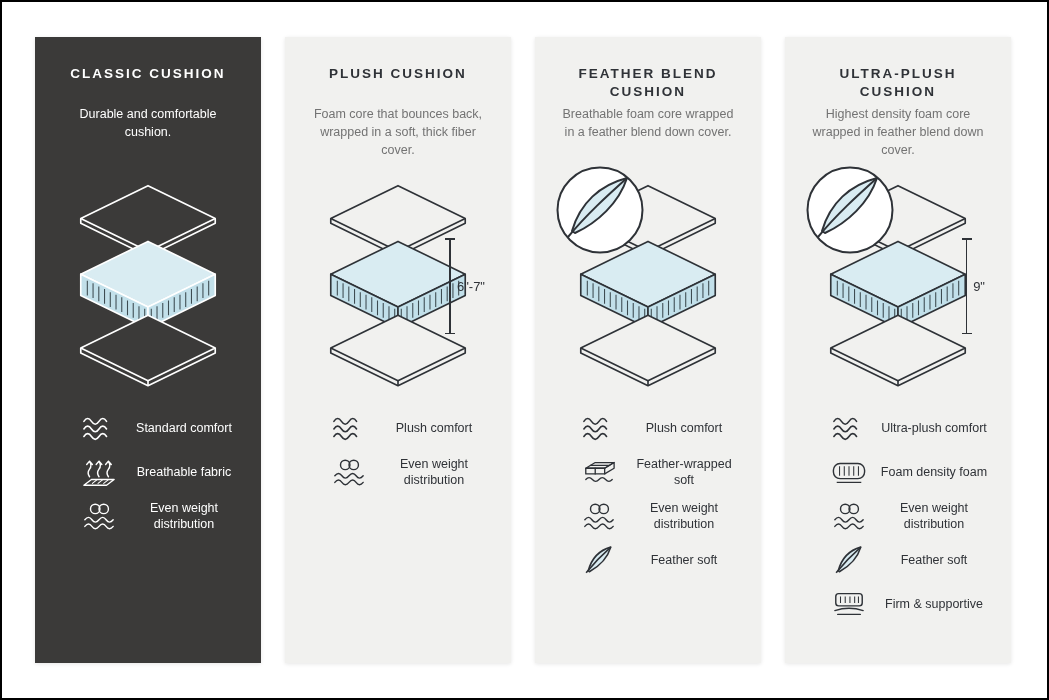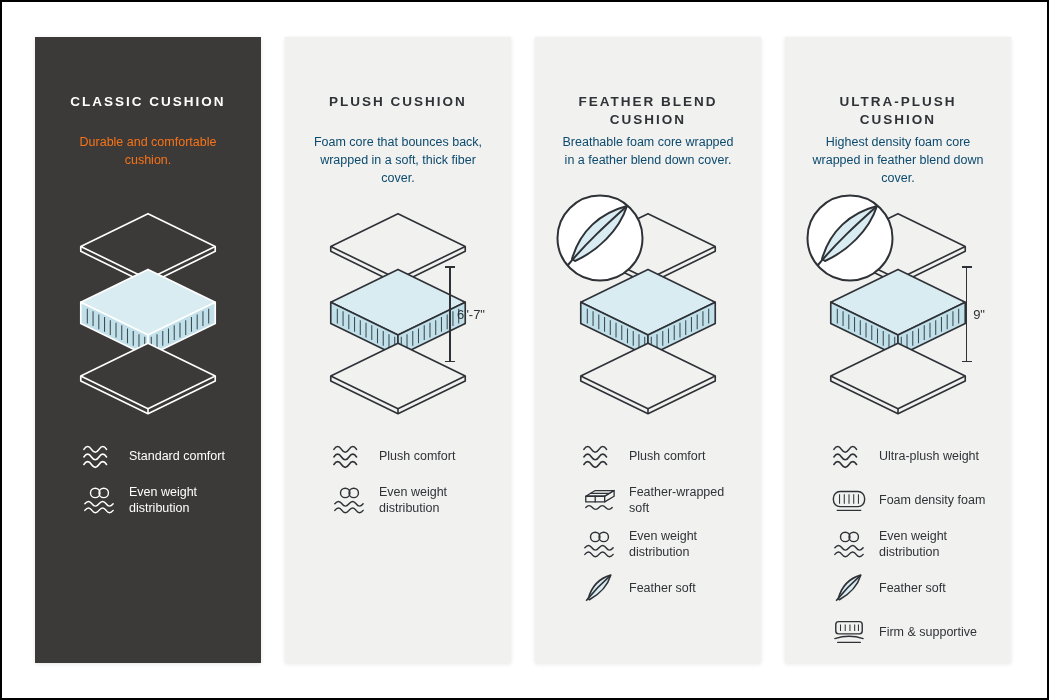--- a/index.html
+++ b/index.html
@@ -4,45 +4,45 @@
 <style>
   html,body{margin:0;padding:0;}
   body{
     width:1049px;height:700px;position:relative;background:#ffffff;
     font-family:"Liberation Sans", sans-serif;color:#2f3237;overflow:hidden;
   }
   .frame{position:absolute;inset:0;border:2px solid #000;pointer-events:none;z-index:50;}
   .row{display:flex;gap:24px;padding:37px 0 0 35px;}
   .card{
     width:226px;height:626px;box-sizing:border-box;background:#f1f1ef;
-    padding:56px 22px 0 22px;display:flex;flex-direction:column;align-items:center;
+    padding:28px 22px 0 22px;display:flex;flex-direction:column;align-items:center;
     box-shadow:0 1px 4px rgba(0,0,0,0.10);
     --ln:#2e3237; --bg:#f1f1ef; --foam1:#d9ecf2; --foam2:#c2e0ea; --hatch:#3e4c52;
   }
   .card.dark{background:#3b3a39;color:#ffffff;--ln:#ffffff;--bg:#3b3a39;}
   .title{
     margin:0;height:36px;width:100%;text-align:center;font-size:13.5px;font-weight:bold;
     letter-spacing:2px;line-height:1.3;text-transform:uppercase;
   }
   .desc{
     margin:4px 0 0;height:64px;width:184px;text-align:center;
-    font-size:12.5px;line-height:1.45;color:#0c4a6e;
+    font-size:12.5px;line-height:1.45;color:#737373;
   }
-  .card.dark .desc{color:#f97316;}
+  .card.dark .desc{color:#ffffff;}
   .diagram{position:relative;width:100%;height:234px;display:flex;align-items:center;justify-content:center;}
   .cushion-svg{width:164px;height:205px;display:block;}
   .badge{position:absolute;left:-2px;top:-4px;width:90px;height:90px;z-index:5;}
   .measure{position:absolute;right:4px;top:50%;transform:translateY(-50%);display:flex;align-items:center;gap:6px;}
   .m-line{width:1.5px;height:96px;background:#2e3237;position:relative;}
   .m-line::before,.m-line::after{content:"";position:absolute;left:-4px;width:10px;height:1.5px;background:#2e3237;}
   .m-line::before{top:0;}
   .m-line::after{bottom:0;}
   .m-label{font-size:13px;color:#2f3237;white-space:nowrap;}
   .features{list-style:none;margin:8px 0 0;padding:0 0 0 24px;width:100%;box-sizing:border-box;}
-  .feature{display:flex;align-items:center;min-height:34px;margin-bottom:10px;}
+  .feature{display:flex;align-items:center;min-height:34px;margin-bottom:10px;text-align:center;}
   .ficon{flex:0 0 36px;width:36px;display:flex;justify-content:center;margin-right:12px;}
   .ficon svg{width:34px;height:30px;display:block;}
   .flabel{font-size:12.5px;line-height:1.3;width:128px;}
   .defs{position:absolute;width:0;height:0;overflow:hidden;}
 </style>
 </head>
 <body>
 
 <svg class="defs" aria-hidden="true">
   <defs>
@@ -181,20 +181,28 @@
         <span class="ficon">
             <svg>
               <use href="#i-waves"></use>
             </svg>
           </span>
         <span class="flabel">Standard comfort</span>
       </li>
       <li class="feature">
         <span class="ficon">
             <svg>
+              <use href="#i-breathable"></use>
+            </svg>
+          </span>
+        <span class="flabel">Breathable fabric</span>
+      </li>
+      <li class="feature">
+        <span class="ficon">
+            <svg>
               <use href="#i-weight"></use>
             </svg>
           </span>
         <span class="flabel">Even weight distribution</span>
       </li>
     </ul>
   </section>
 
   <section class="card">
     <h2 class="title">PLUSH CUSHION</h2>
@@ -290,21 +298,21 @@
         <div class="m-label">9"</div>
       </div>
     </div>
     <ul class="features">
       <li class="feature">
         <span class="ficon">
             <svg>
               <use href="#i-waves"></use>
             </svg>
           </span>
-        <span class="flabel">Ultra-plush weight</span>
+        <span class="flabel">Ultra-plush comfort</span>
       </li>
       <li class="feature">
         <span class="ficon">
             <svg>
               <use href="#i-density"></use>
             </svg>
           </span>
         <span class="flabel">Foam density foam</span>
       </li>
       <li class="feature">

